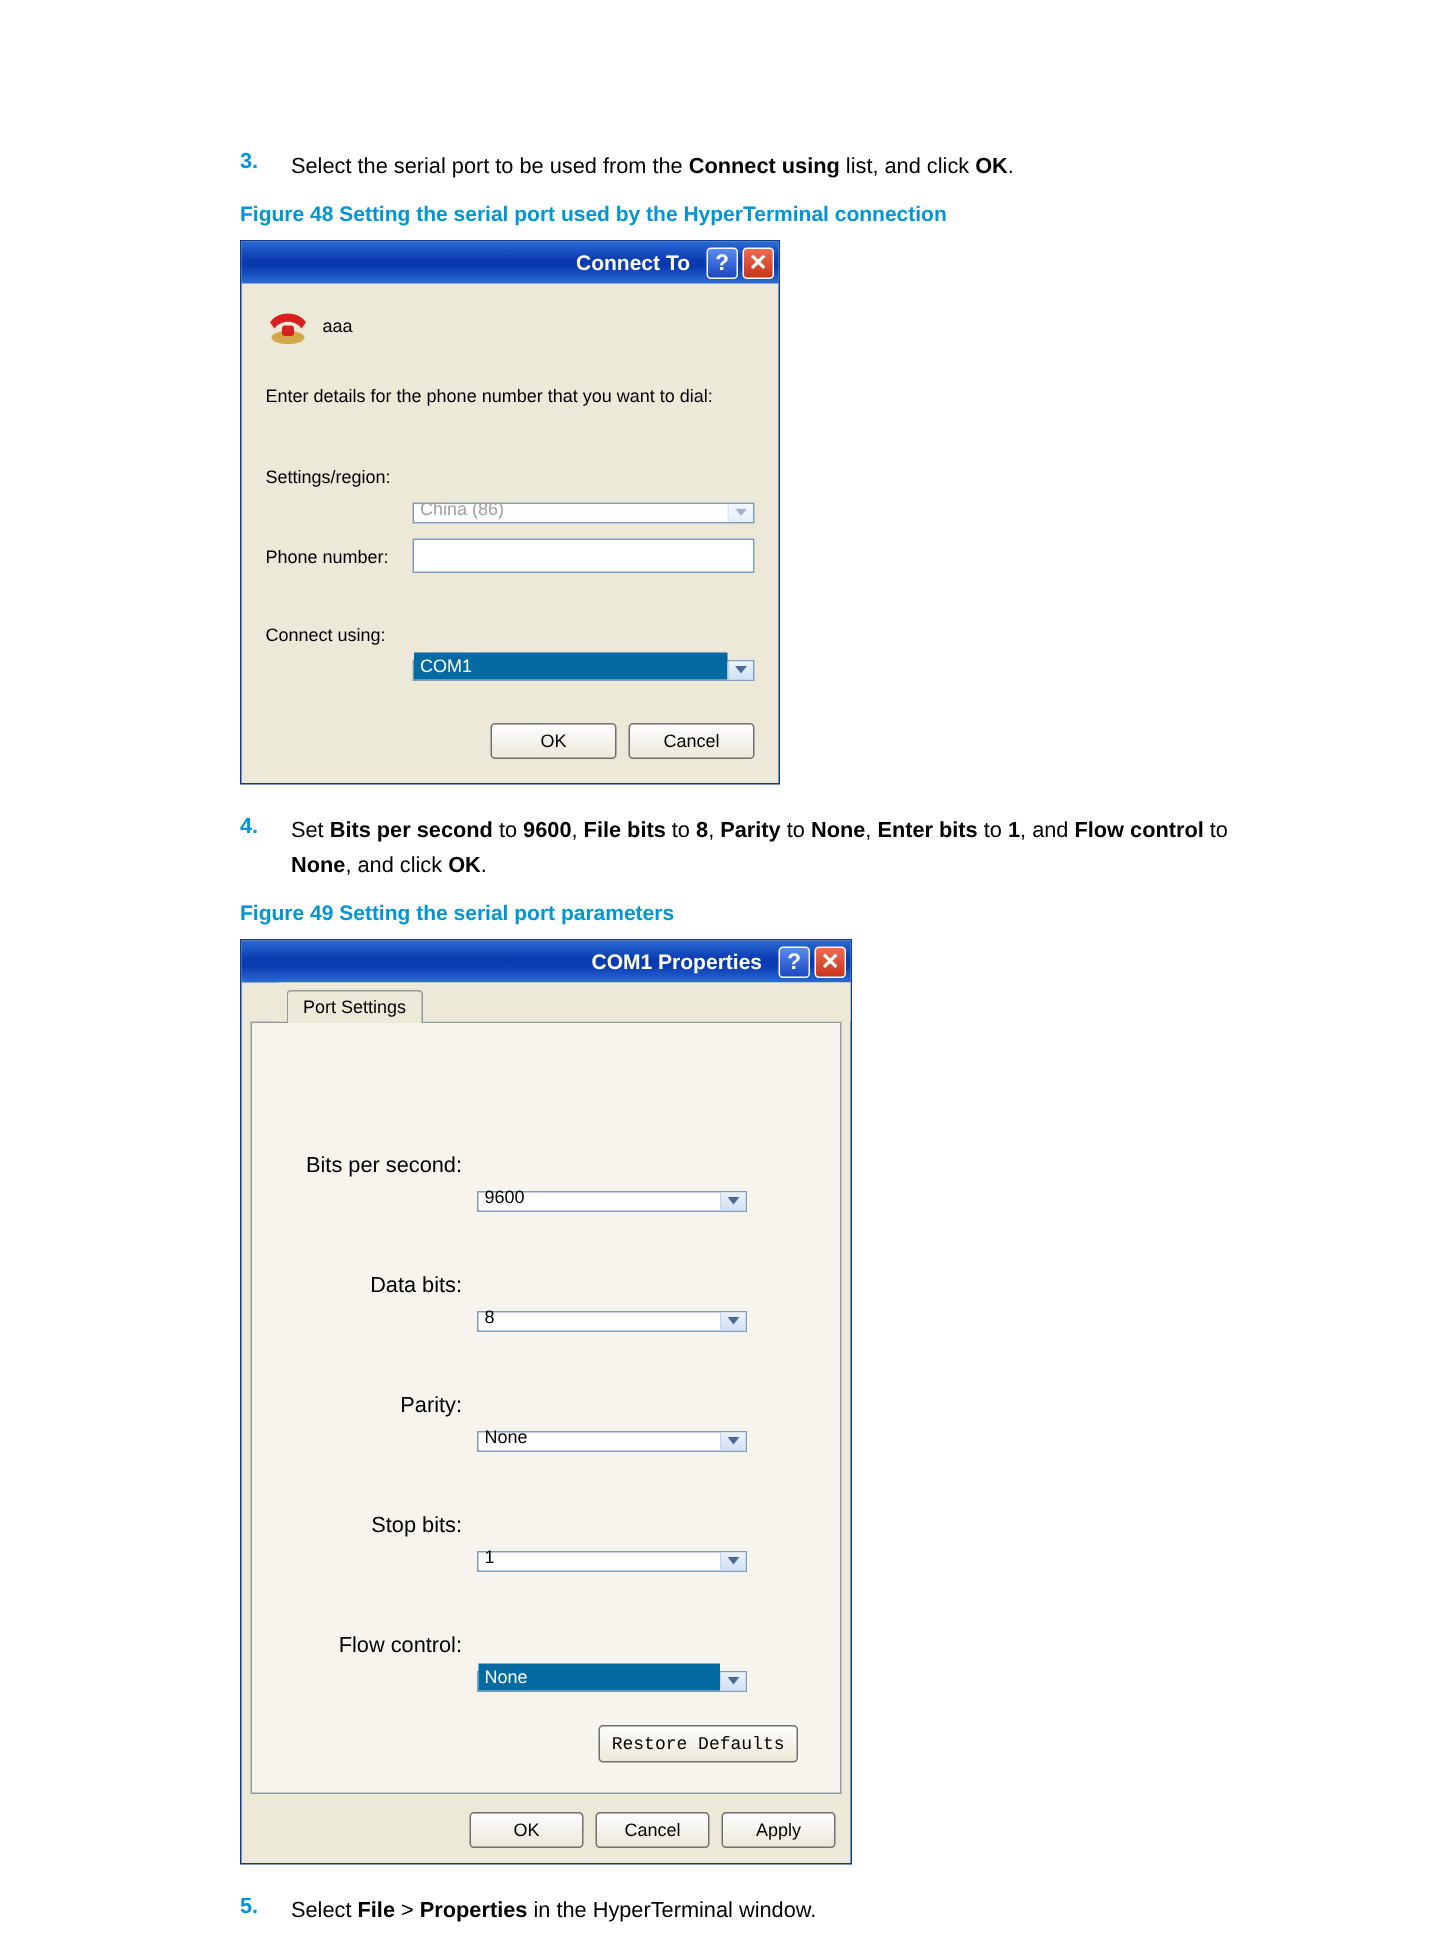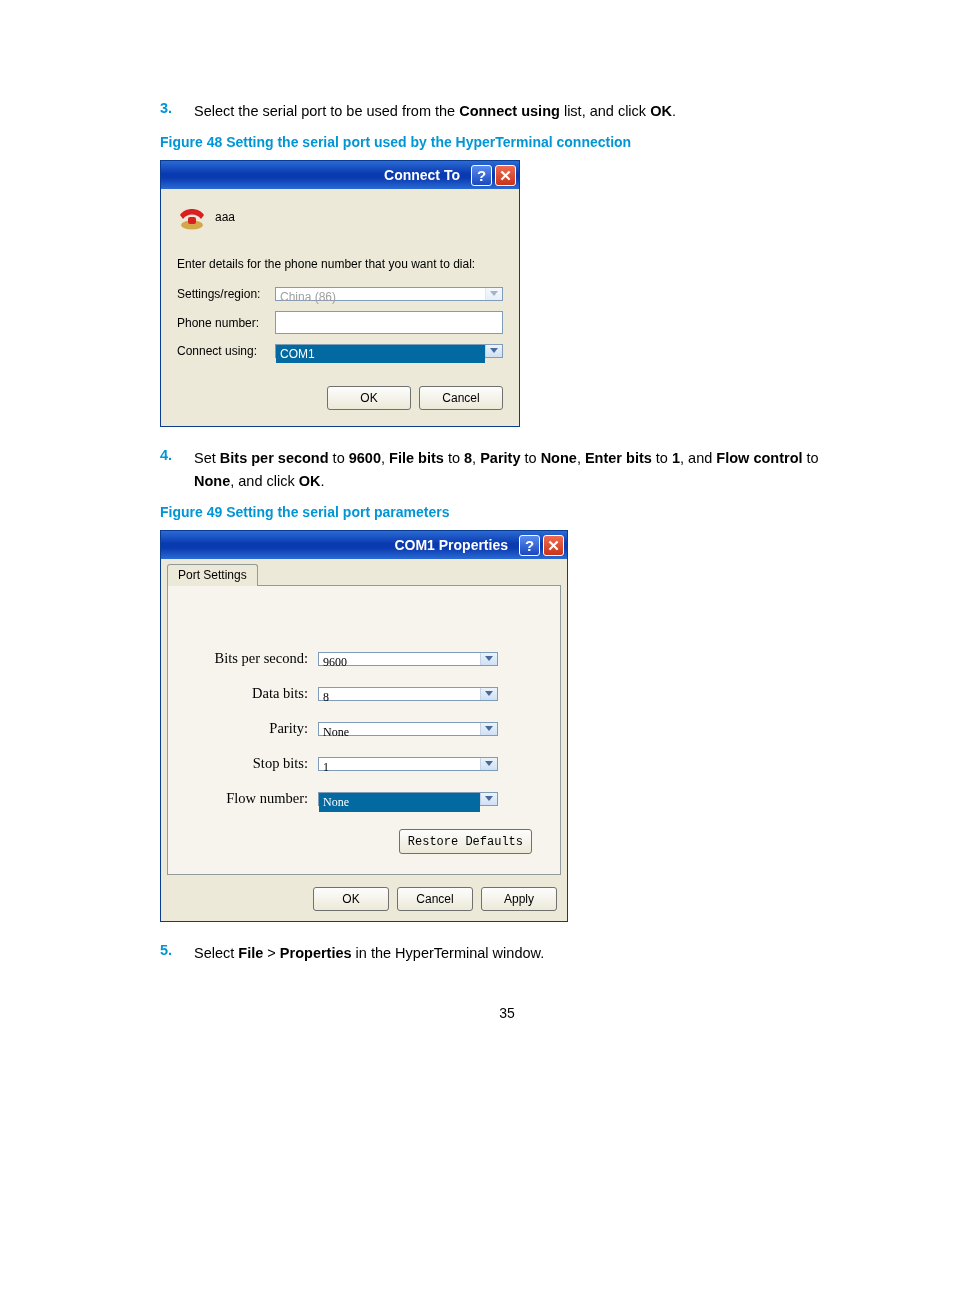--- a/index.html
+++ b/index.html
@@ -36,38 +36,38 @@
   .tb-close { background:linear-gradient(to bottom,#ef6b50,#c8341a); color:#fff;}
 
   .win-body { padding:14px 16px 16px 16px; font-family: Tahoma, Arial, sans-serif; font-size:12px; color:#000;}
   .icon-row { display:flex; align-items:center; gap:8px; margin-bottom:26px;}
   .phone-icon { width:30px; height:28px; position:relative; }
   .phone-icon svg { width:100%; height:100%; }
   .form-row { display:flex; align-items:center; margin:10px 0; }
   .form-row label { width:98px; }
   .text-input { flex:1; height:23px; border:1px solid #7f9db9; background:#fff; padding:2px 4px; font-size:12px; font-family:Tahoma,Arial,sans-serif;}
   .text-input.disabled { color:#a0a0a0; background:#fafafa;}
-  .combo { flex:1; height:14px; border:1px solid #7f9db9; background:#fff; position:relative; display:flex; align-items:flex-start;}
+  .combo { flex:1; height:14px; border:1px solid #7f9db9; background:#fff; position:relative; display:flex; align-items:flex-end;margin-top:48px;}
   .combo-text { flex:1; padding:2px 4px; font-size:12px; }
   .combo.sel .combo-text { background:#0369a1; color:#fff; }
   .combo-arrow { width:17px; height:100%; border-left:1px solid #c6d3e7; background:linear-gradient(to bottom,#ecf3fb,#cfe0f5); display:flex;align-items:center;justify-content:center; }
   .combo-arrow svg { width:8px; height:6px; }
   .combo.disabled .combo-text { color:#a0a0a0; }
   .combo.disabled .combo-arrow { opacity:0.5; }
 
   .btn-row { display:flex; justify-content:flex-end; gap:8px; margin-top:28px;}
   .win-btn { min-width:84px; height:24px; border:1px solid #707070; background:linear-gradient(to bottom,#fdfdfd,#ece9d8); border-radius:3px; font-size:12px; font-family:Tahoma,Arial,sans-serif; cursor:default; padding:0 10px;}
   .win-btn.compact { min-width:76px; }
 
   
   .dialog2 { width:408px; }
-  .tab-strip { background:#ece9d8; padding:4px 0 0 6px; position:relative; height:26px; }
+  .tab-strip { background:#ece9d8; padding:4px 0 0 6px; position:relative; height:26px;margin-left:24px; }
   .tab { display:inline-block; background:#ece9d8; border:1px solid #919b9c; border-bottom:none; padding:3px 10px 4px 10px; font-size:12px; border-top-left-radius:3px; border-top-right-radius:3px; position:relative; top:1px;}
   .tab-panel { margin:0 6px 6px 6px; background:#f6f4ec; border:1px solid #919b9c; padding:46px 28px 20px 28px; border-top-left-radius:0;}
-  .form-row2 { display:flex; align-items:center; margin:18px 0;font-family:Liberation Serif, serif; }
+  .form-row2 { display:flex; align-items:center; margin:18px 0; }
   .form-row2 label { width:122px; text-align:right; padding-right:10px; }
   .form-row2 .combo { width:180px; flex:none; }
   .rd-row { display:flex; justify-content:flex-end; margin-top:22px;}
   .rd-btn { min-width:120px; height:25px; border:1px solid #707070; background:linear-gradient(to bottom,#fdfdfd,#ece9d8); border-radius:3px; font-size:12px; font-family:Liberation Mono, monospace; padding:0 8px;}
   .bottom-btn-row { display:flex; justify-content:flex-end; gap:8px; padding:6px 10px 10px 0;}
 </style>
 </head>
 <body>
 
 <div class="page">
@@ -195,21 +195,21 @@
         <div class="combo">
           <div class="combo-text">1</div>
           <div class="combo-arrow">
               <svg viewBox="0 0 8 6">
                 <path d="M0 0 L8 0 L4 5 Z" fill="#4a6a9a"></path>
               </svg>
             </div>
         </div>
       </div>
       <div class="form-row2">
-        <label>Flow number:</label>
+        <label>Flow control:</label>
         <div class="combo sel">
           <div class="combo-text">None</div>
           <div class="combo-arrow">
               <svg viewBox="0 0 8 6">
                 <path d="M0 0 L8 0 L4 5 Z" fill="#4a6a9a"></path>
               </svg>
             </div>
         </div>
       </div>
       <div class="rd-row">

